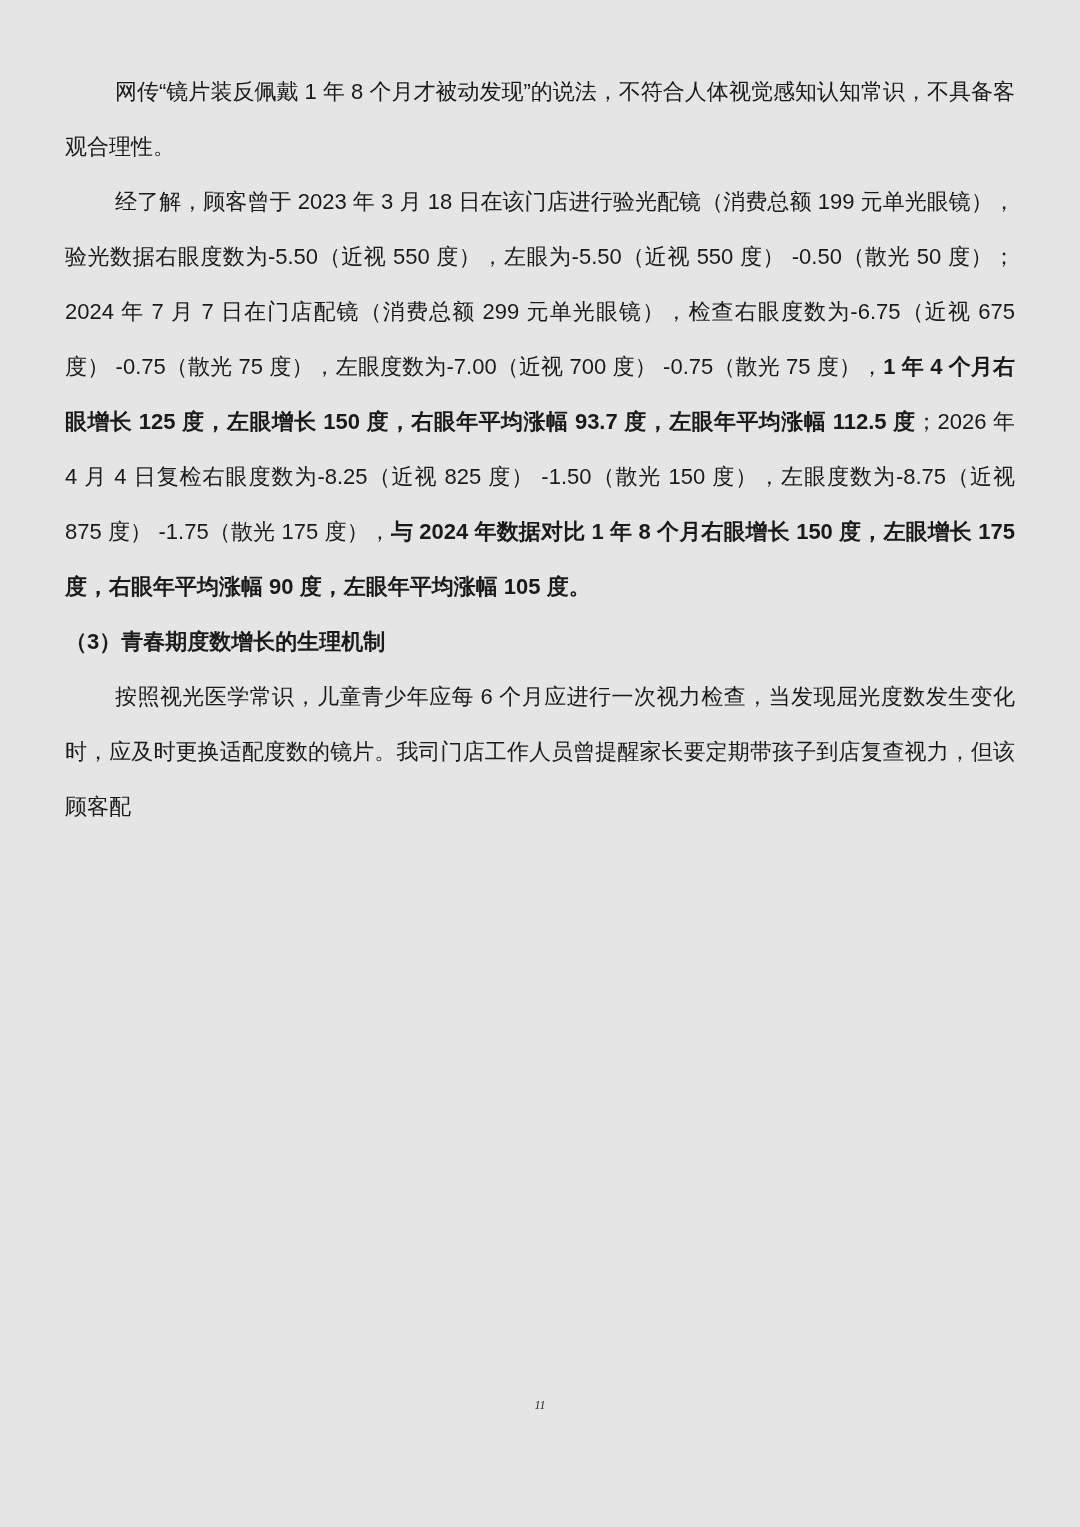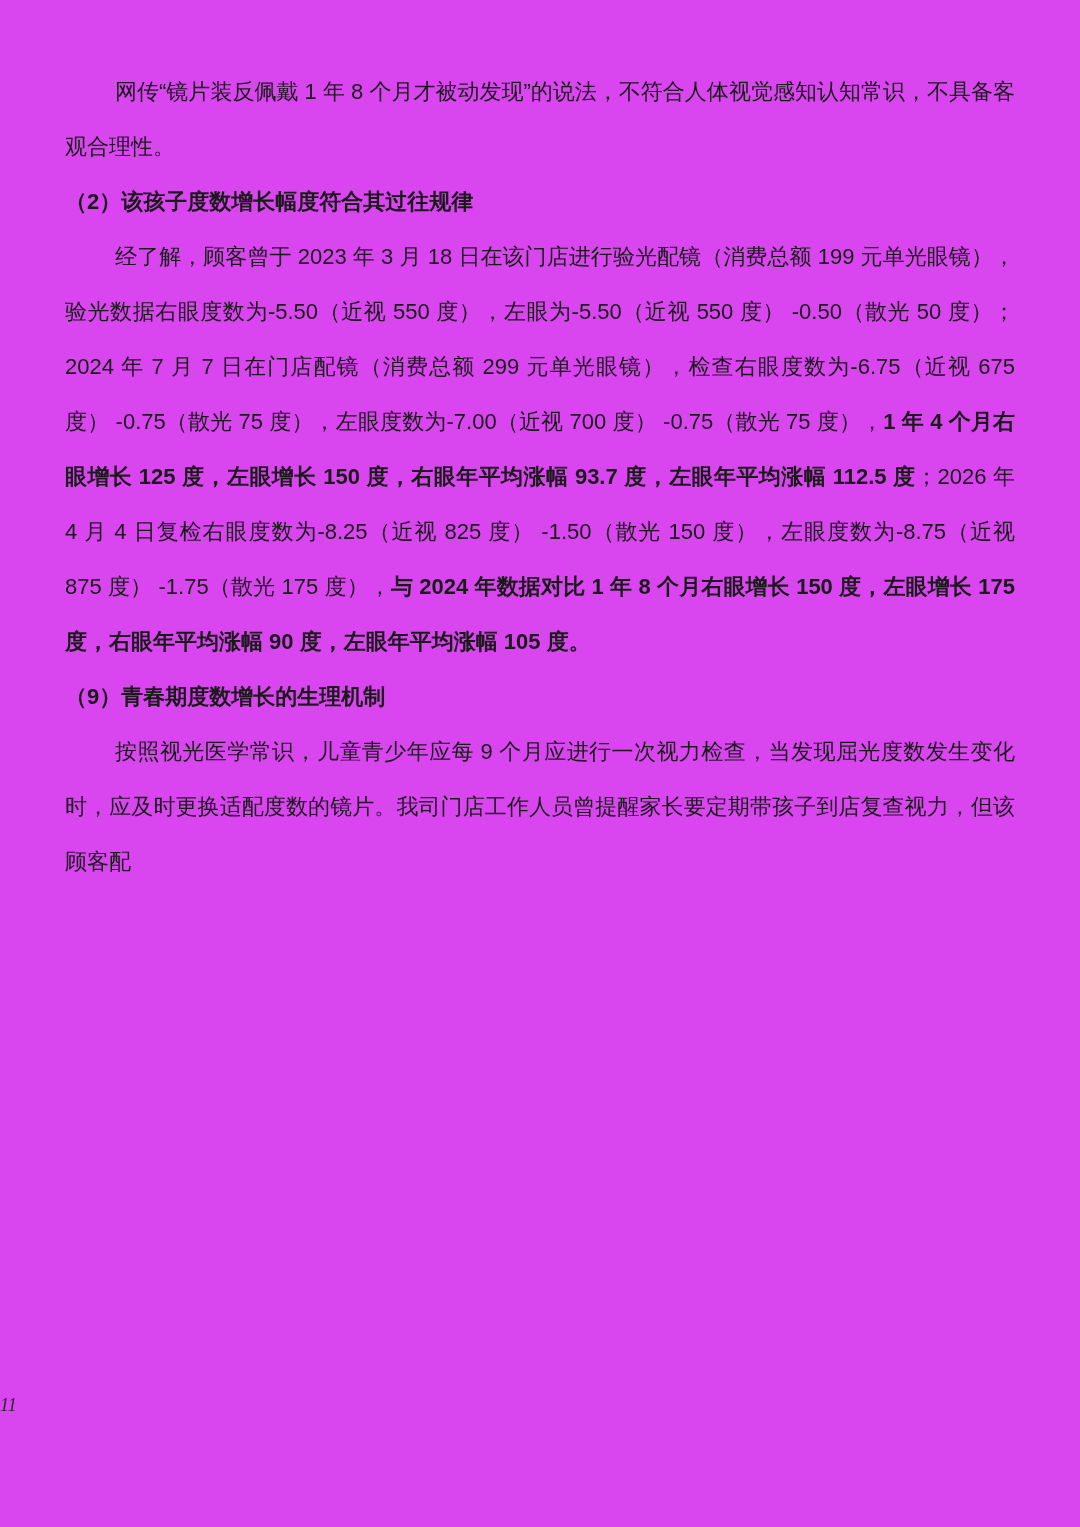--- a/index.html
+++ b/index.html
@@ -4,21 +4,21 @@
 <style>
   html, body {
     margin: 0;
     padding: 0;
     background: #ffffff;
   }
   .page {
     position: relative;
     width: 1080px;
     height: 1527px;
-    background: #d946ef;
+    background: #e5e5e5;
     box-sizing: border-box;
     padding: 64px 65px 0 65px;
     color: #1a1a1a;
     font-family: "Liberation Sans", sans-serif;
     font-size: 22px;
     overflow: hidden;
   }
   .page p {
     margin: 0;
     line-height: 55px;
@@ -32,39 +32,38 @@
   .heading-3       { margin: 0 0 28px 60px; font-weight: bold; text-align: left; text-indent: 0; }
   .para-mechanism  { margin-bottom: 32px; }
   .para-advice     { margin-bottom: 0; }
   .bold-run { font-weight: bold; }
   .page-footer {
     position: absolute;
     left: 0;
     right: 0;
     top: 1378px;
     line-height: 55px;
-    text-align: left;
-    font-size: 18px;
+    text-align: center;
+    font-size: 12px;
     color: #2a2a2a;
     font-family: "Liberation Serif", serif;
     font-style: italic;
   }
 </style>
 </head>
 <body>
 
 <div class="page">
 
   <p class="indent para-intro">网传“镜片装反佩戴 1 年 8 个月才被动发现”的说法，不符合人体视觉感知认知常识，不具备客观合理性。</p>
 
-  <p class="heading-2">（2）该孩子度数增长幅度符合其过往规律</p>
 
   <p class="indent para-data"><span>经了解，顾客曾于 2023 年 3 月 18 日在该门店进行验光配镜（消费总额 199 元单光眼镜），验光数据右眼度数为-5.50（近视 550 度），左眼为-5.50（近视 550 度） -0.50（散光 50 度）；2024 年 7 月 7 日在门店配镜（消费总额 299 元单光眼镜），检查右眼度数为-6.75（近视 675 度） -0.75（散光 75 度），左眼度数为-7.00（近视 700 度） -0.75（散光 75 度），</span><span class="bold-run">1 年 4 个月右眼增长 125 度，左眼增长 150 度，右眼年平均涨幅 93.7 度，左眼年平均涨幅 112.5 度</span><span>；2026 年 4 月 4 日复检右眼度数为-8.25（近视 825 度） -1.50（散光 150 度），左眼度数为-8.75（近视 875 度） -1.75（散光 175 度），</span><span class="bold-run">与 2024 年数据对比 1 年 8 个月右眼增长 150 度，左眼增长 175 度，右眼年平均涨幅 90 度，左眼年平均涨幅 105 度。</span></p>
 
 
-  <p class="heading-3">（9）青春期度数增长的生理机制</p>
+  <p class="heading-3">（3）青春期度数增长的生理机制</p>
 
 
-  <p class="indent para-advice">按照视光医学常识，儿童青少年应每 9 个月应进行一次视力检查，当发现屈光度数发生变化时，应及时更换适配度数的镜片。我司门店工作人员曾提醒家长要定期带孩子到店复查视力，但该顾客配</p>
+  <p class="indent para-advice">按照视光医学常识，儿童青少年应每 6 个月应进行一次视力检查，当发现屈光度数发生变化时，应及时更换适配度数的镜片。我司门店工作人员曾提醒家长要定期带孩子到店复查视力，但该顾客配</p>
 
   <div class="page-footer">11</div>
 
 </div>
 
 </body></html>

